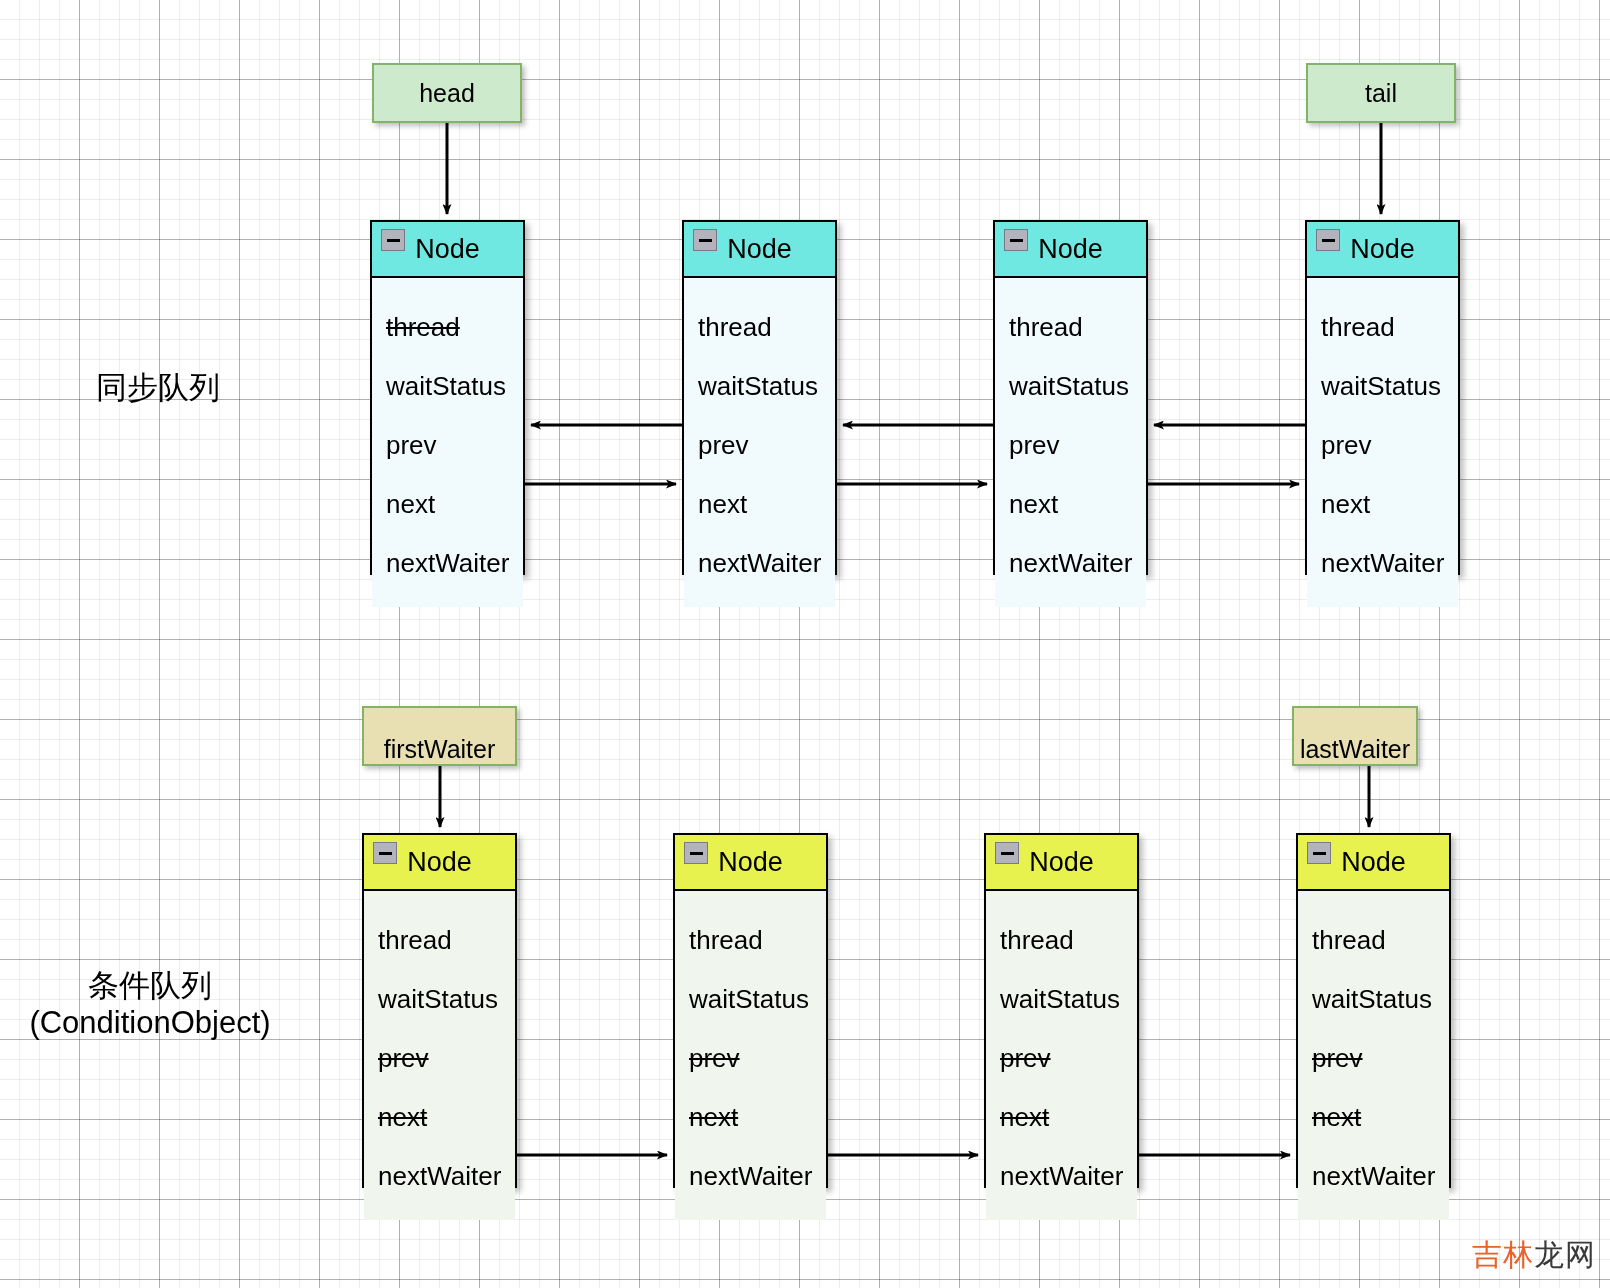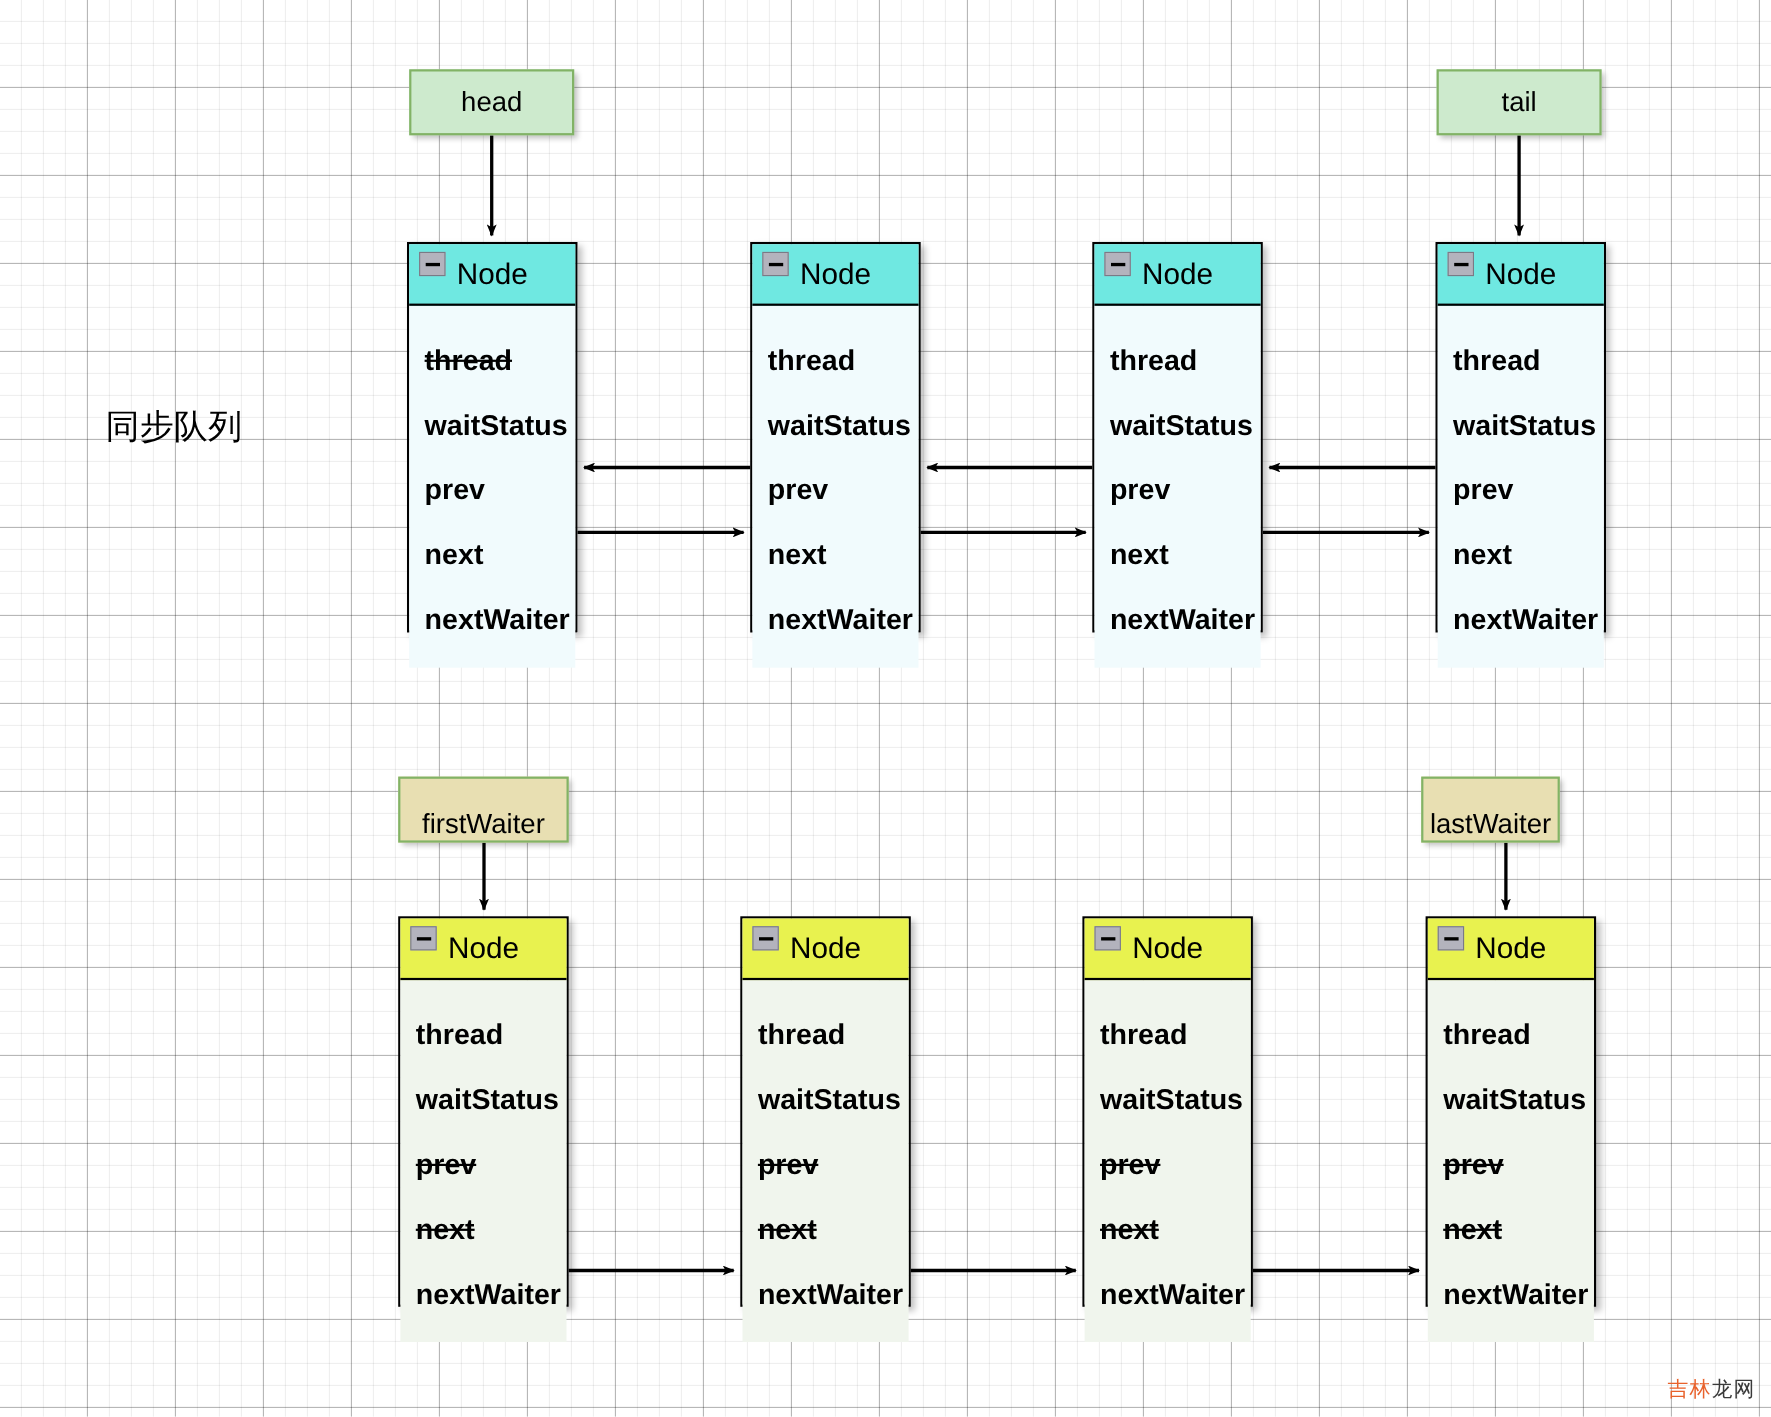--- a/index.html
+++ b/index.html
@@ -56,21 +56,20 @@
     justify-content: center;
     font-size: 27px;
     color: #000;
     flex: 0 0 auto;
   }
   .node-body {
     flex: 1 1 auto;
     display: flex;
     flex-direction: column;
     padding: 20px 0 14px 0;
-    font-weight: bold;
   }
   .field {
     height: 59px;
     display: flex;
     align-items: center;
     padding-left: 14px;
     font-size: 26px;
     color: #000;
     white-space: nowrap;
   }
@@ -120,21 +119,21 @@
     left: 0; top: 0;
     width: 1610px; height: 1288px;
     pointer-events: none;
   }
 
   
   .watermark {
     position: absolute;
     right: 14px;
     bottom: 12px;
-    font-size: 19px;
+    font-size: 30px;
     letter-spacing: 1px;
     margin-left: 32px;
   }
   .wm-a { color: #e8622c; }
   .wm-b { color: #3a3a3a; }
 </style>
 </head>
 <body>
 
 <div id="canvas">
@@ -184,20 +183,22 @@
   <div class="ptr-box ptr-tan" style="left:362px;top:706px;width:155px;height:60px;">
     <span>firstWaiter</span>
   </div>
 
   <div class="ptr-box ptr-tan" style="left:1292px;top:706px;width:126px;height:60px;">
     <span>lastWaiter</span>
   </div>
 
   <div class="section-label" style="left:96px;top:370px;">同步队列</div>
 
+  <div class="section-label" style="left:20px;top:968px;width:260px;">条件队列
+(ConditionObject)</div>
 
   <div class="node sync" style="left:370px;top:220px;width:155px;height:355px;">
     <div class="node-head">
       <span class="collapse-icon"></span>
       <span>Node</span>
     </div>
     <div class="node-body">
       <div class="field struck">thread</div>
       <div class="field">waitStatus</div>
       <div class="field">prev</div>

